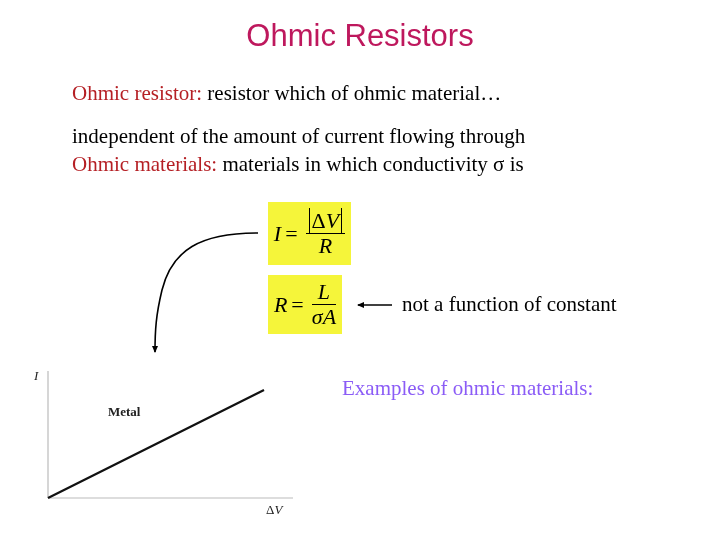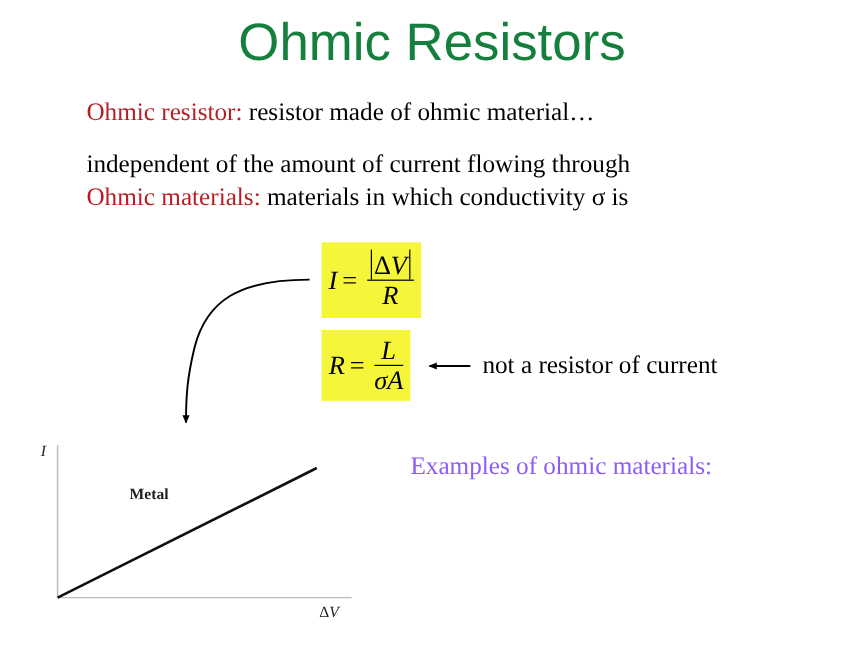--- a/index.html
+++ b/index.html
@@ -15,23 +15,23 @@
       font-family: "Liberation Serif", serif;
       color: #000000;
     }
     .title {
       position: absolute;
       left: 0;
       top: 8px;
       width: 720px;
       text-align: center;
       font-family: "Liberation Sans", sans-serif;
-      font-size: 44px;
+      font-size: 31px;
       line-height: 56px;
-      color: #15803d;
+      color: #be185d;
     }
     .para {
       position: absolute;
       font-size: 21px;
       line-height: 28px;
       white-space: nowrap;
     }
     .term { color: #b51f24; margin-top: 28px; }
     .p1 { left: 72px; top: 79px; }
     .p2 { left: 72px; top: 122px; }
@@ -93,21 +93,21 @@
     .lbl-metal { left: 108px; top: 404px; font-size: 13px; font-weight: bold; }
     .lbl-dv { left: 266px; top: 502px; font-size: 13px; }
     .lbl-dv i { font-style: italic; }
   </style>
 </head>
 <body>
 
 <div class="title">Ohmic Resistors</div>
 
 <div class="para p1">
-  <span class="term">Ohmic resistor:</span><span> resistor made of ohmic material…</span>
+  <span class="term">Ohmic resistor:</span><span> resistor which of ohmic material…</span>
 </div>
 
 <div class="para p2">
   <div>independent of the amount of current flowing through</div>
   <div><span class="term">Ohmic materials:</span><span> materials in which conductivity σ is</span></div>
 </div>
 
 <div class="formula-box f1">
   <span>I</span>
   <span class="eq">=</span>
@@ -121,21 +121,21 @@
 <div class="formula-box f2">
   <span>R</span>
   <span class="eq">=</span>
   <span class="frac">
     <span class="num">L</span>
     <span class="bar"></span>
     <span>σA</span>
   </span>
 </div>
 
-<div class="note">not a resistor of current</div>
+<div class="note">not a function of constant</div>
 
 <div class="examples">
   <div class="head">Examples of ohmic materials:</div>
 </div>
 
 <svg class="overlay" viewBox="0 0 720 540">
   <defs>
     <marker id="ah" markerWidth="8" markerHeight="8" refX="6" refY="4" orient="auto" markerUnits="userSpaceOnUse">
       <path d="M0,1 L7,4 L0,7 Z" fill="#000"></path>
     </marker>

